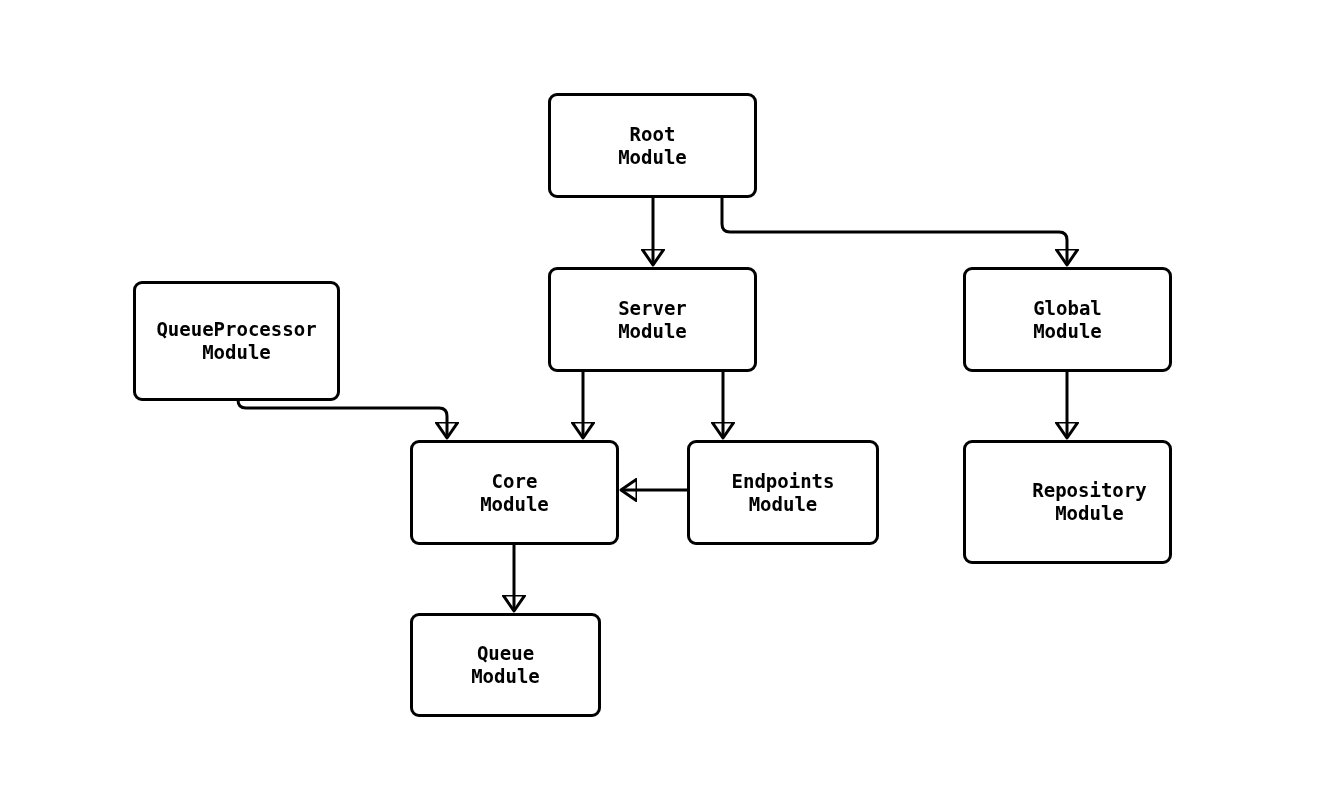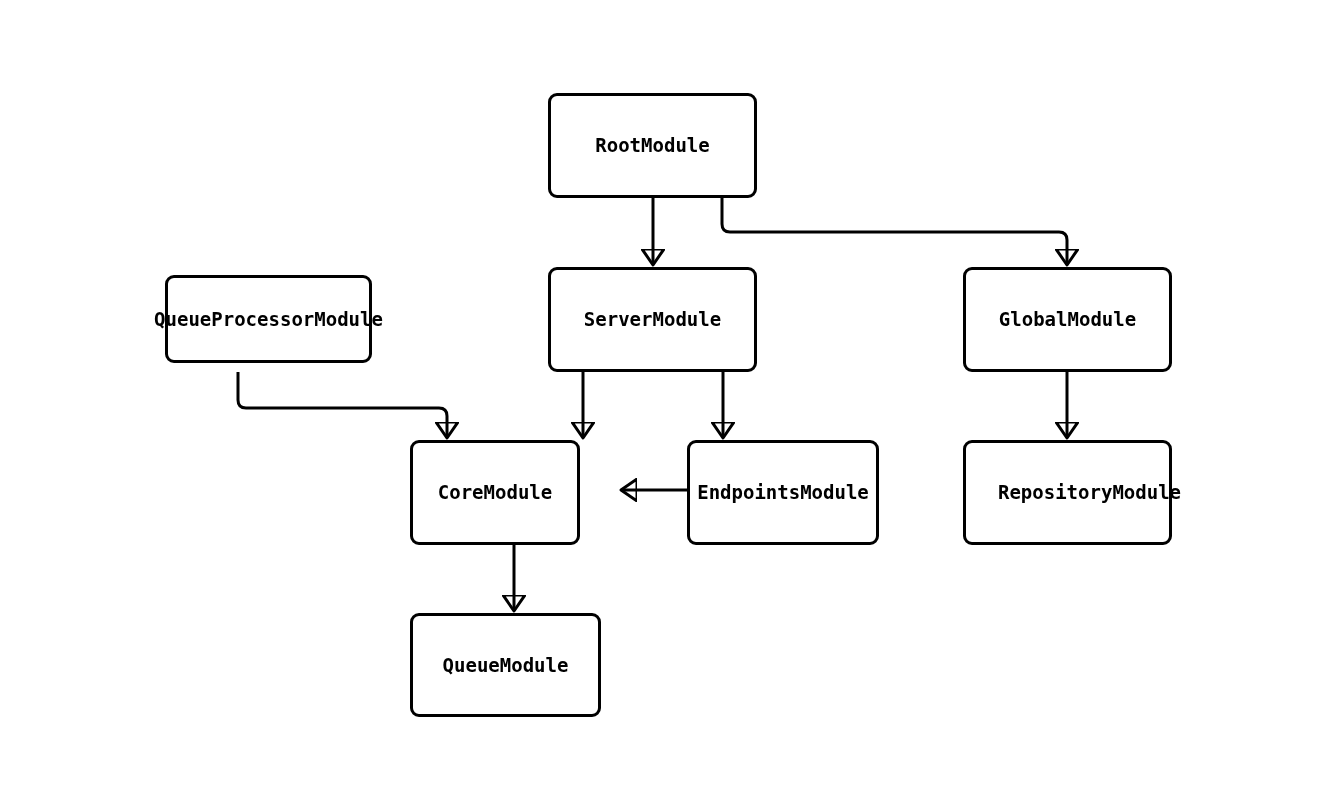--- a/index.html
+++ b/index.html
@@ -27,37 +27,37 @@
     stroke-linecap: butt;
     stroke-linejoin: round;
   }
   .node {
     position: absolute;
     box-sizing: border-box;
     border: 3px solid #000000;
     border-radius: 9px;
     background: #ffffff;
     display: flex;
-    flex-direction: row;
+    flex-direction: column;
     align-items: center;
     justify-content: center;
     text-align: center;
     font-weight: bold;
     font-size: 19px;
     line-height: 23px;
     color: #000000;
   }
   
   .n-root          { left: 548px; top: 93px;  width: 209px; height: 105px; }
-  .n-queueprocessor{ left: 133px; top: 275px; width: 207px; height: 88px; margin-left: 32px; }
+  .n-queueprocessor{ left: 133px; top: 281px; width: 207px; height: 120px; }
   .n-server        { left: 548px; top: 267px; width: 209px; height: 105px; }
   .n-global        { left: 963px; top: 267px; width: 209px; height: 105px; }
-  .n-core          { left: 410px; top: 440px; width: 170px; height: 105px; }
+  .n-core          { left: 410px; top: 440px; width: 209px; height: 105px; }
   .n-endpoints     { left: 687px; top: 440px; width: 192px; height: 105px; }
-  .n-repository    { left: 963px; top: 440px; width: 209px; height: 105px; padding-left: 44px; }
+  .n-repository    { left: 963px; top: 440px; width: 209px; height: 124px; padding-left: 44px; }
   .n-queue         { left: 410px; top: 613px; width: 191px; height: 104px; }
 </style>
 </head>
 <body>
 
 <div class="canvas">
 
   <svg class="edges" viewBox="0 0 1337 809" xmlns="http://www.w3.org/2000/svg">
     <defs>
       <marker id="arrow" markerUnits="userSpaceOnUse" markerWidth="18" markerHeight="24" refX="16" refY="12" orient="auto">

